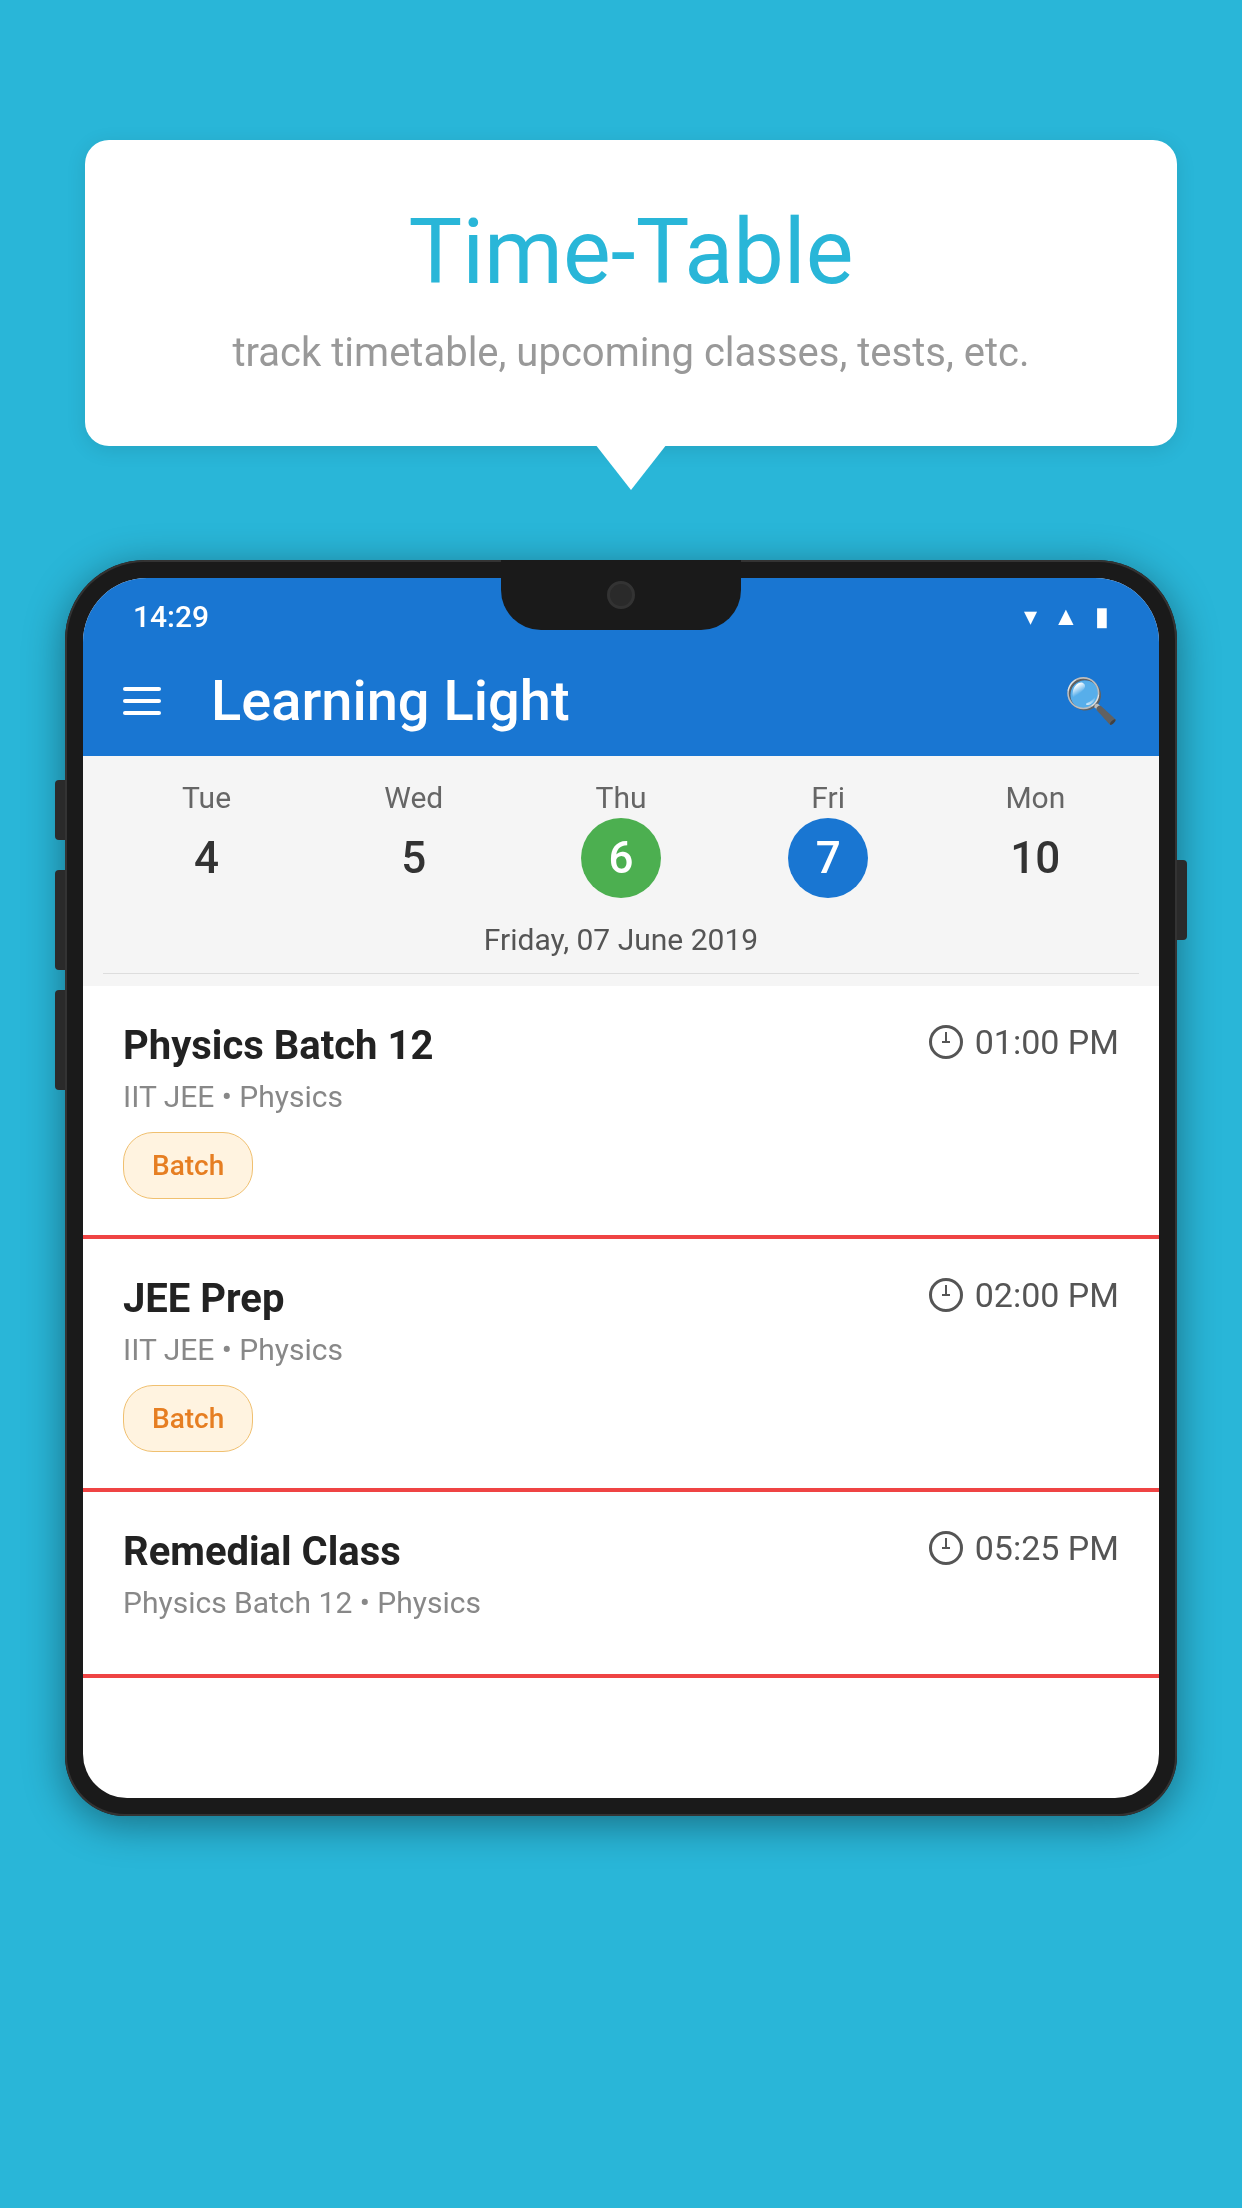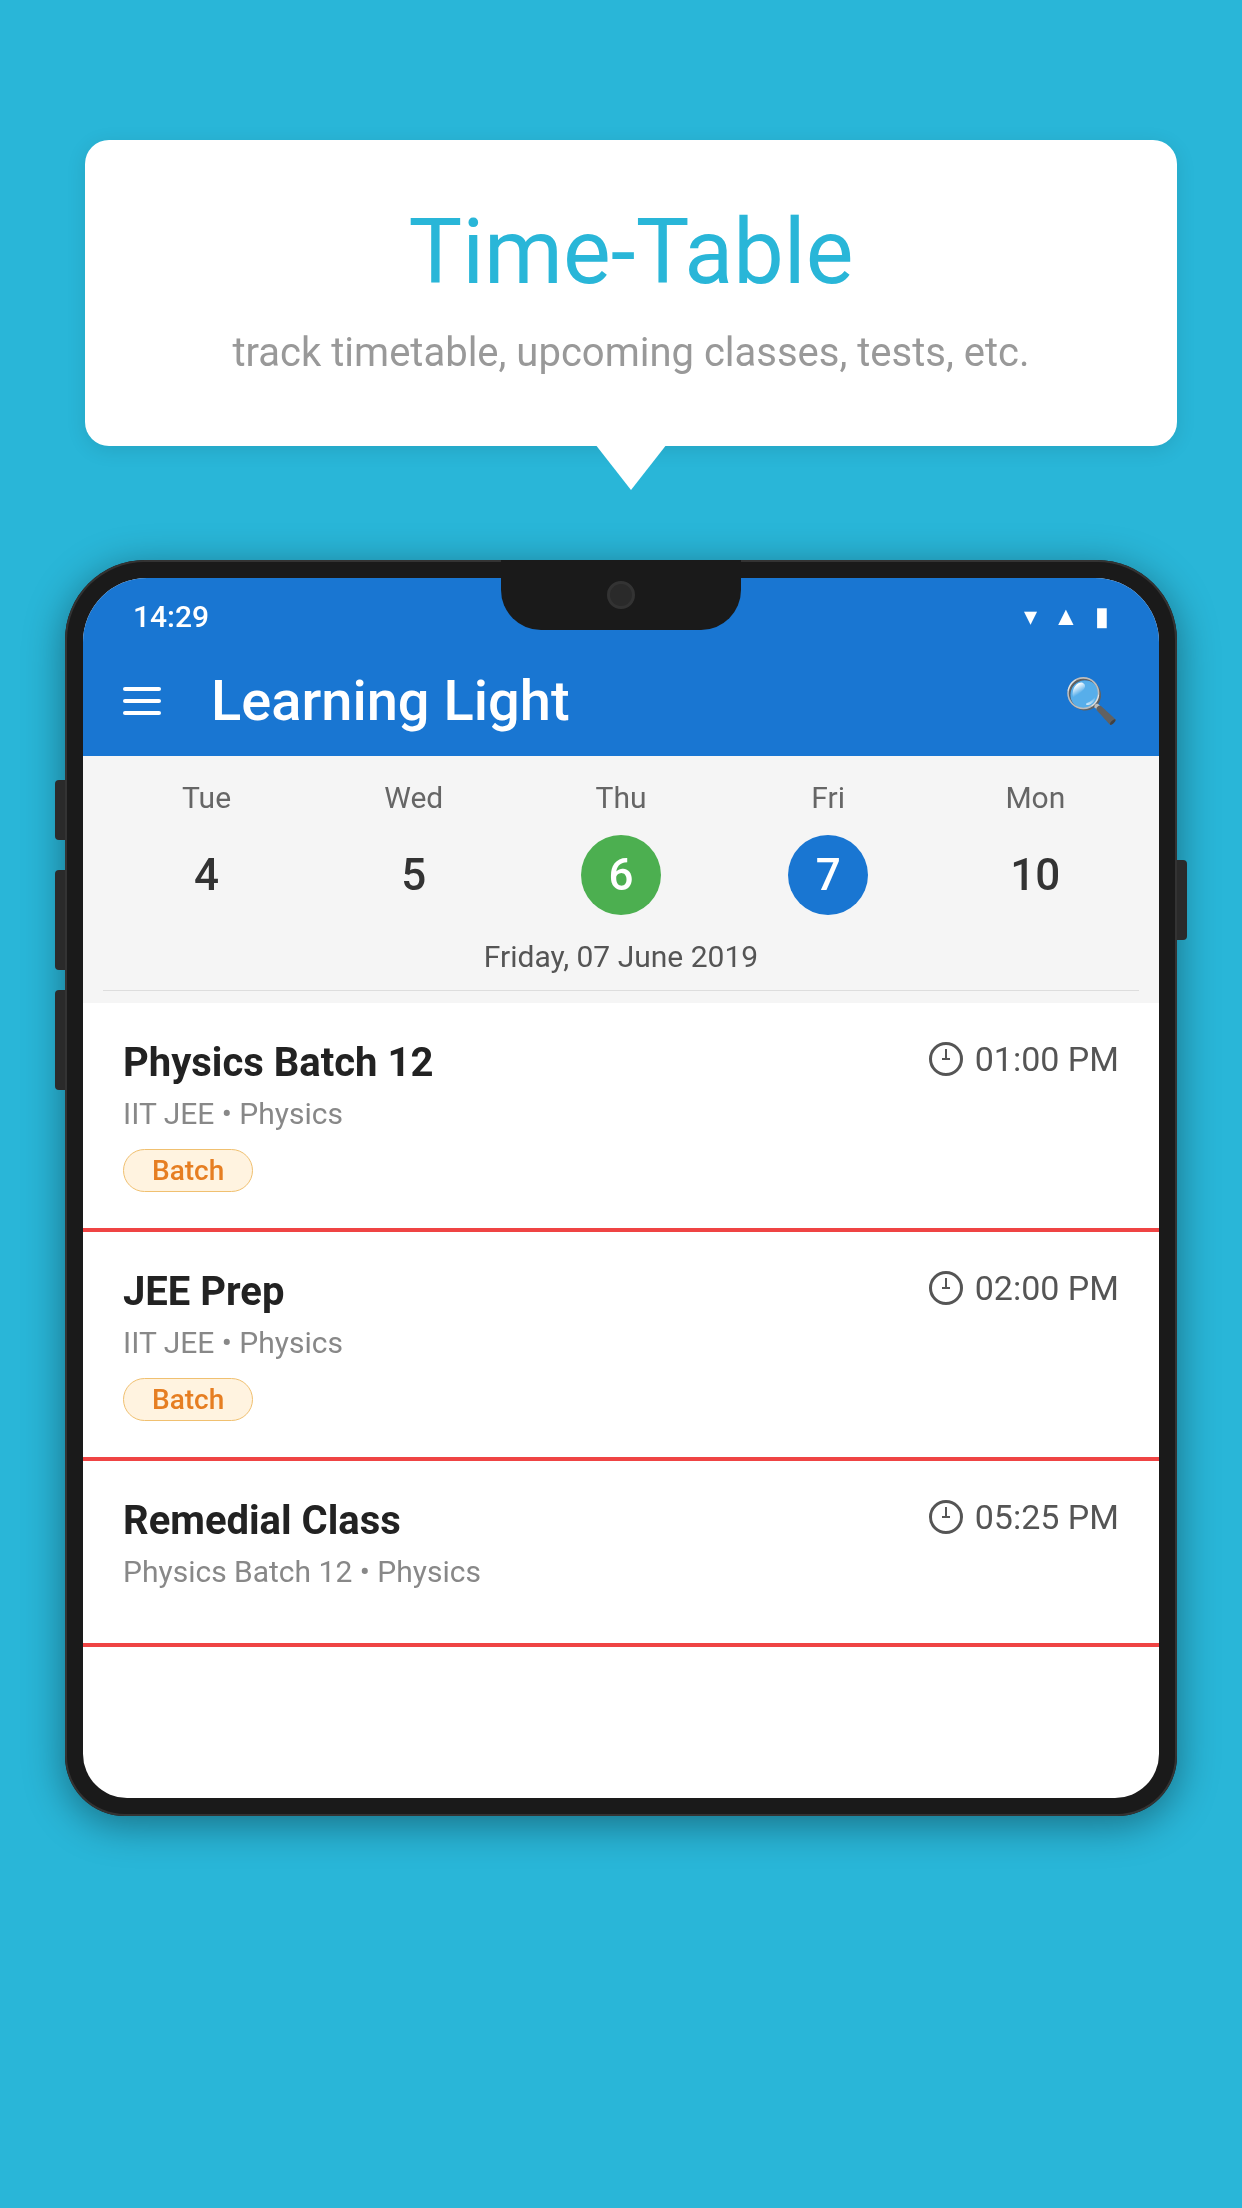--- a/index.html
+++ b/index.html
@@ -226,21 +226,21 @@
     .calendar-days {
       display: flex;
       justify-content: space-around;
       margin-bottom: 16px;
     }
 
     .calendar-day-col {
       display: flex;
       flex-direction: column;
       align-items: center;
-      gap: 20px;
+      gap: 3px;
       min-width: 110px;
     }
 
     .day-label {
       font-size: 30px;
       color: #666;
       font-weight: 400;
     }
 
     .day-number {
@@ -348,21 +348,21 @@
       color: #888;
       margin-bottom: 18px;
     }
 
     .batch-badge {
       display: inline-block;
       background: #fff3e0;
       color: #e67e22;
       border: 1.5px solid #f0c070;
       border-radius: 30px;
-      padding: 4px 28px;
+      padding: 16px 28px;
       font-size: 28px;
       font-weight: 500;
     }
   </style>
 </head>
 <body>
 
 <div class="speech-bubble-container">
   <div class="speech-bubble">
     <div class="bubble-title">Time-Table</div>

